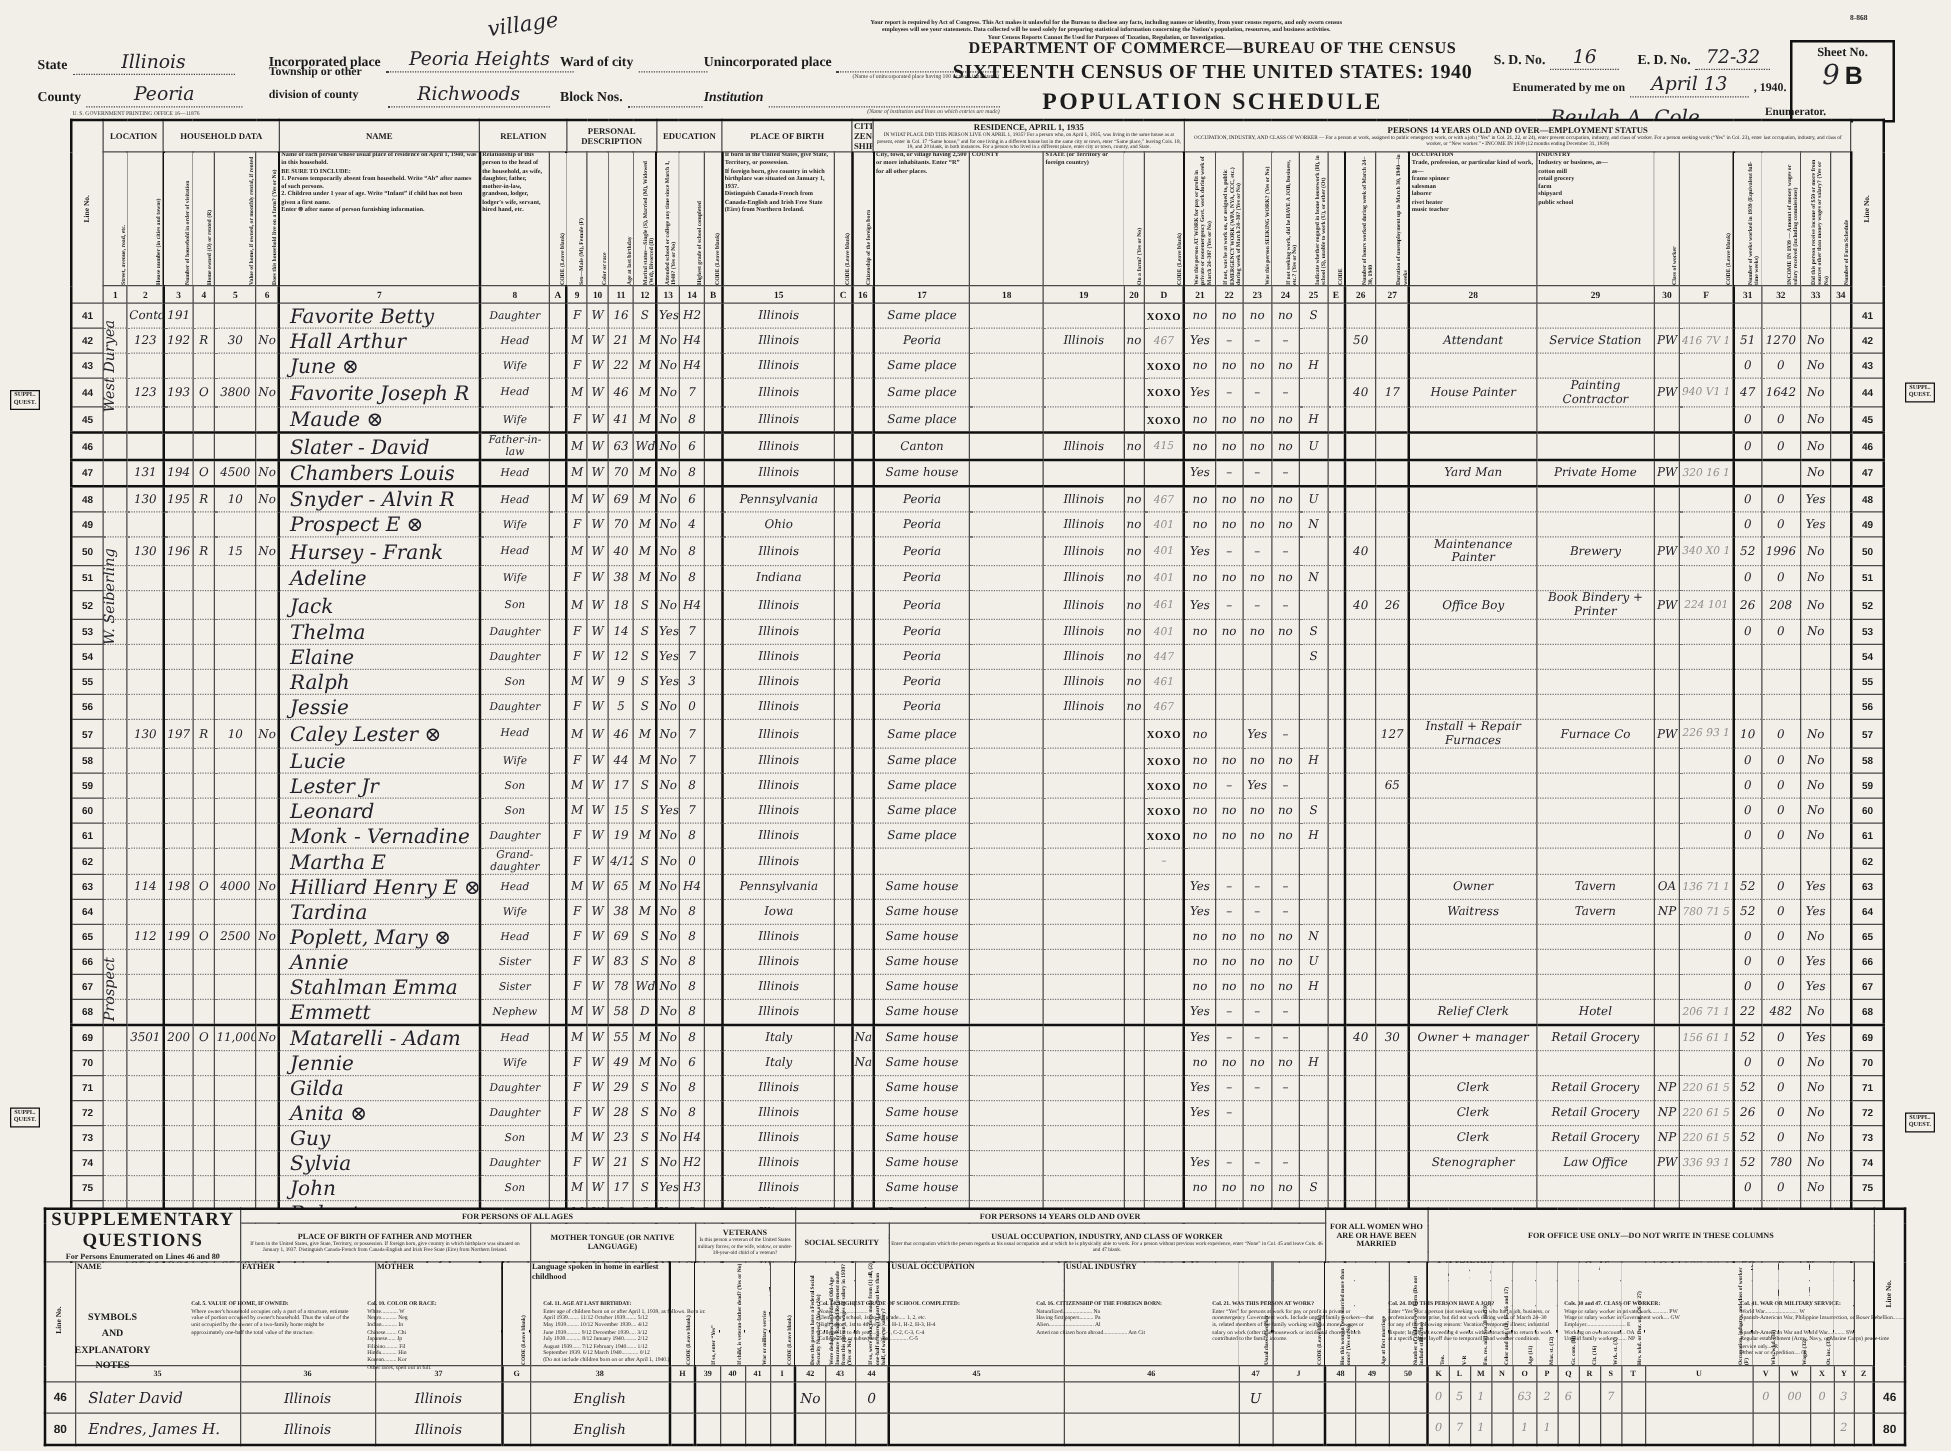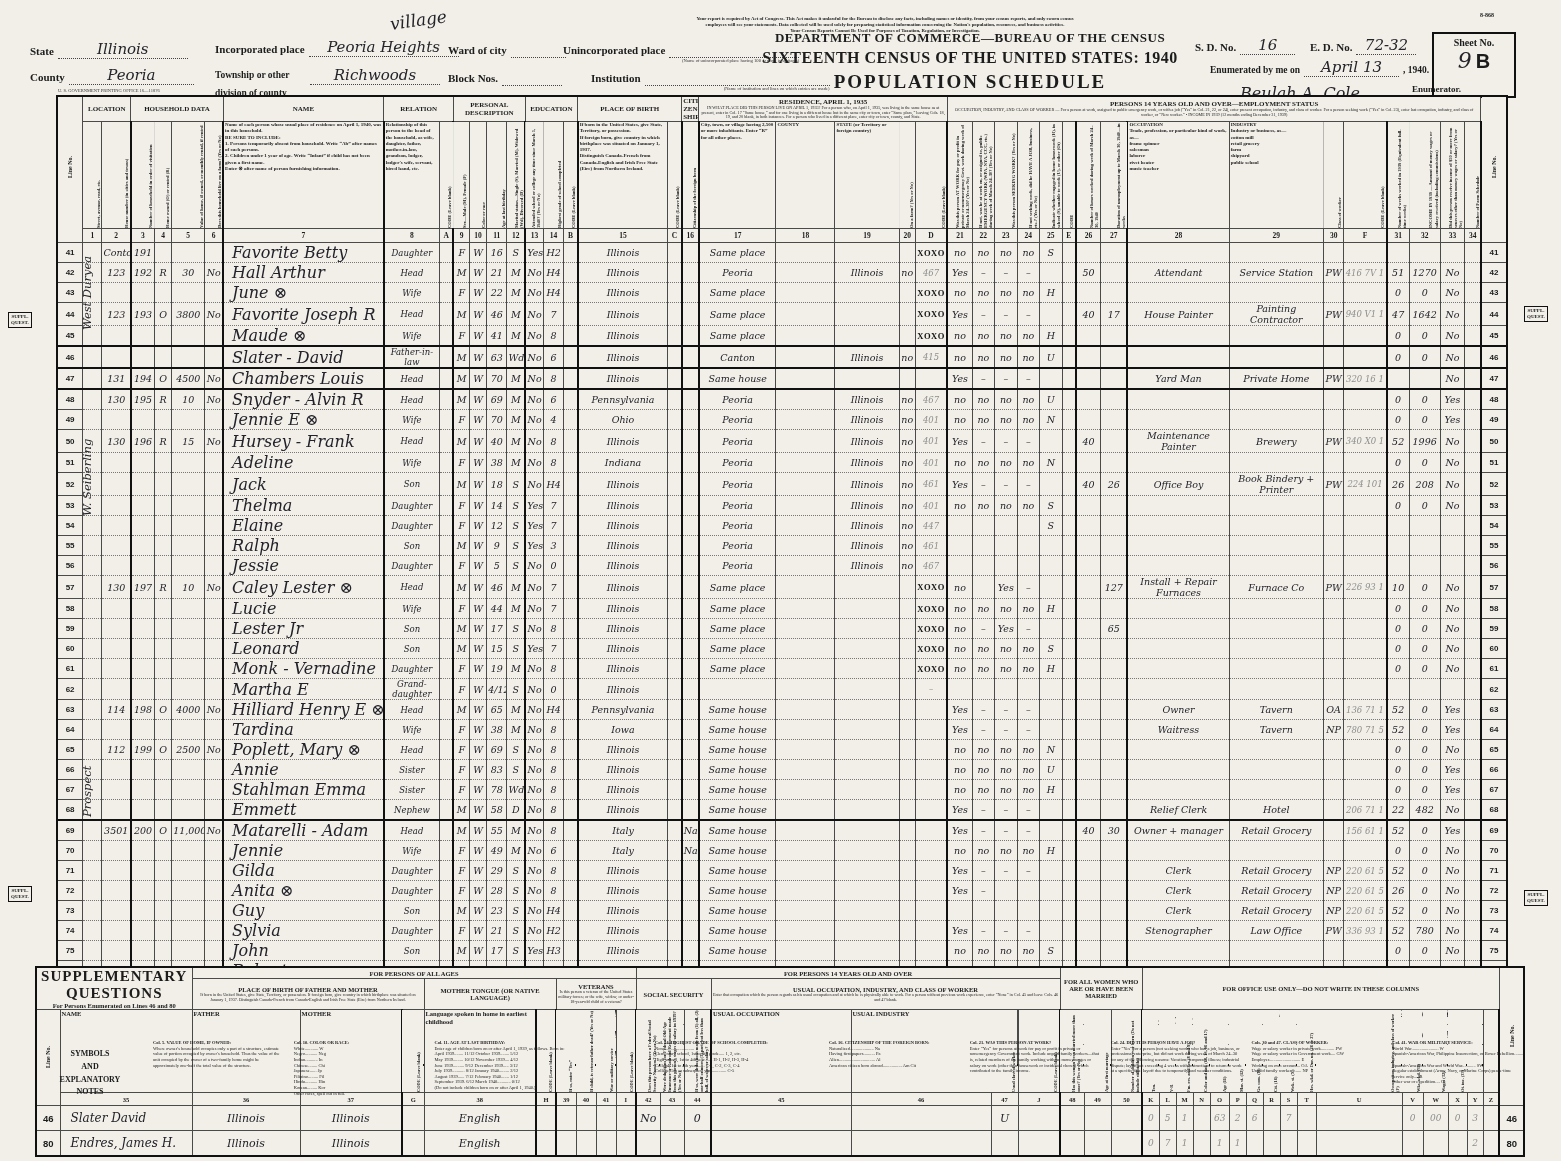--- a/index.html
+++ b/index.html
@@ -95,21 +95,21 @@
 <div class="abs" style="left:30px;top:66px;">
   <span class="hdr-label">County</span>
   <span class="dotline" style="width:125px;text-align:center;"><span class="hw hw-big">Peoria</span></span>
 </div>
 
 <div class="abs" style="left:215px;top:38px;">
   <span class="hdr-label">Incorporated place</span>
   <span class="dotline" style="width:150px;text-align:center;"><span class="hw hw-big">Peoria Heights</span></span>
 </div>
 <div class="abs hw" style="left:390px;top:10px;font-size:17px;transform:rotate(-8deg);">village</div>
-<div class="abs" style="left:215px;top:64px;width:120px;line-height:1.1;">
+<div class="abs" style="left:215px;top:47px;width:120px;line-height:1.1;">
   <span class="hdr-label" style="font-size:9.5px;">Township or other</span><br>
   <span class="hdr-label" style="font-size:9.5px;">division of county</span>
 </div>
 <div class="abs dotline" style="left:310px;top:66px;width:130px;text-align:center;">
   <span class="hw hw-big">Richwoods</span>
 </div>
 
 <div class="abs" style="left:448px;top:40px;">
   <span class="hdr-label">Ward of city</span>
   <span class="dotline" style="width:55px;"></span>
@@ -117,21 +117,21 @@
 <div class="abs" style="left:448px;top:68px;">
   <span class="hdr-label">Block Nos.</span>
   <span class="dotline" style="width:60px;"></span>
 </div>
 
 <div class="abs" style="left:563px;top:40px;">
   <span class="hdr-label">Unincorporated place</span>
   <span class="dotline" style="width:130px;"></span>
   <div class="tiny" style="text-align:right;">(Name of unincorporated place having 100 or more inhabitants)</div>
 </div>
-<div class="abs" style="left:591px;top:68px;">
+<div class="abs" style="left:563px;top:68px;font-style:italic;">
   <span class="hdr-label">Institution</span>
   <span class="dotline" style="width:185px;"></span>
   <div class="tiny" style="text-align:right;">(Name of institution and lines on which entries are made)</div>
 </div>
 
 <div class="abs" style="left:760px;top:30px;width:420px;text-align:center;">
   <div class="dept">DEPARTMENT OF COMMERCE—BUREAU OF THE CENSUS</div>
   <div class="census" style="margin-top:3px;">SIXTEENTH CENSUS OF THE UNITED STATES: 1940</div>
   <div class="sched" style="margin-top:4px;">POPULATION SCHEDULE</div>
 </div>
@@ -680,21 +680,21 @@
             <td class="lnc">48</td>
           </tr>
           <tr class="">
             <td class="lnc">49</td>
             <td class="hwc"></td>
             <td class="hwc hb"></td>
             <td class="hwc"></td>
             <td class="hwc"></td>
             <td class="hwc"></td>
             <td class="hwc hb"></td>
-            <td class="hwc namec hb">Jennie E ⊗</td>
+            <td class="hwc namec hb">Prospect E ⊗</td>
             <td class="hwc relc">Wife</td>
             <td class="hwc pencil hb"></td>
             <td class="hwc">F</td>
             <td class="hwc">W</td>
             <td class="hwc">70</td>
             <td class="hwc hb">M</td>
             <td class="hwc">No</td>
             <td class="hwc">4</td>
             <td class="hwc pencil hb"></td>
             <td class="hwc">Ohio</td>

